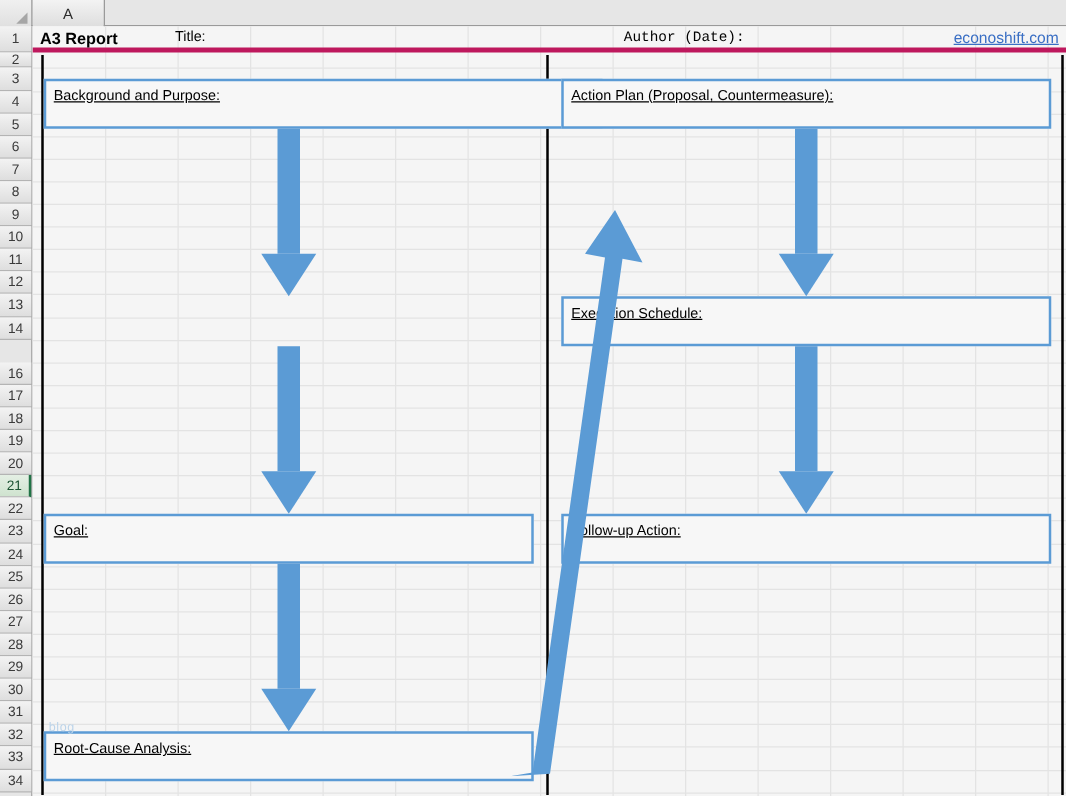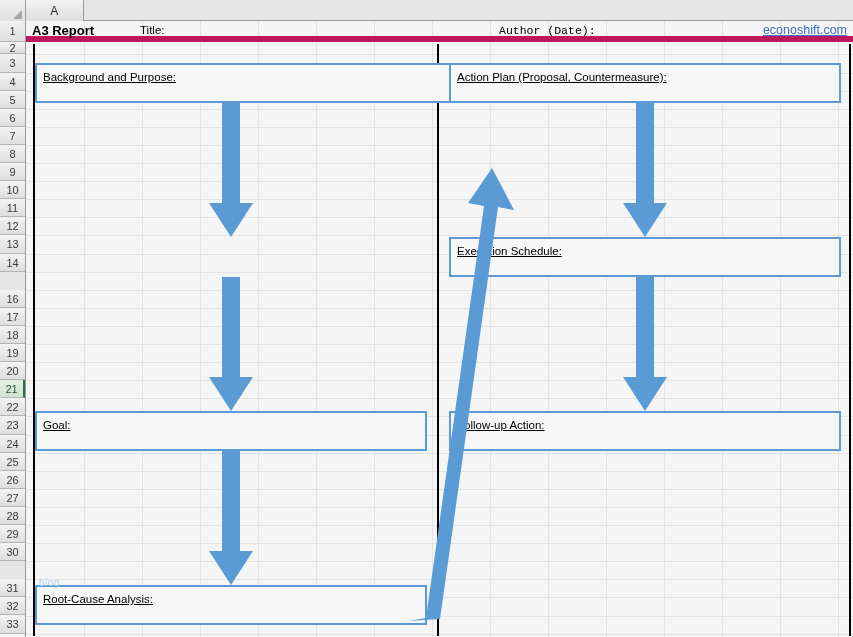--- a/index.html
+++ b/index.html
@@ -101,21 +101,21 @@
     position: absolute;
     top: 0; width: 1px; height: 616px;
     background: #e3e3e3;
   }
 
   
   #title-row {
     position: absolute;
     left: 0; top: 0;
     width: 827px; height: 21px;
-    border-bottom: 6px solid #be185d;
+    border-bottom: 4px solid #be185d;
     box-sizing: border-box;
   }
   #a3-title {
     position: absolute;
     left: 6px; top: 2px;
     font-size: 13px;
     font-weight: bold;
     color: #000;
   }
   #title-label {
@@ -262,21 +262,21 @@
       <div class="row-head active" style="height: 18px;">21</div>
       <div class="row-head" style="height: 18px;">22</div>
       <div class="row-head" style="height: 19px;">23</div>
       <div class="row-head" style="height: 18px;">24</div>
       <div class="row-head" style="height: 18px;">25</div>
       <div class="row-head" style="height: 18px;">26</div>
       <div class="row-head" style="height: 18px;">27</div>
       <div class="row-head" style="height: 18px;">28</div>
       <div class="row-head" style="height: 18px;">29</div>
       <div class="row-head" style="height: 18px;">30</div>
-      <div class="row-head" style="height: 18px; margin-top: 18px;">31</div>
+      <div class="row-head" style="height: 18px;">31</div>
       <div class="row-head" style="height: 18px;">32</div>
       <div class="row-head" style="height: 19px;">33</div>
       <div class="row-head" style="height: 18px;">34</div>
     </div>
 
   <div id="sheet">
 
     <div id="grid-lines">
         <div class="gridline-h" style="top: 33px;"></div>
         <div class="gridline-h" style="top: 52px;"></div>

